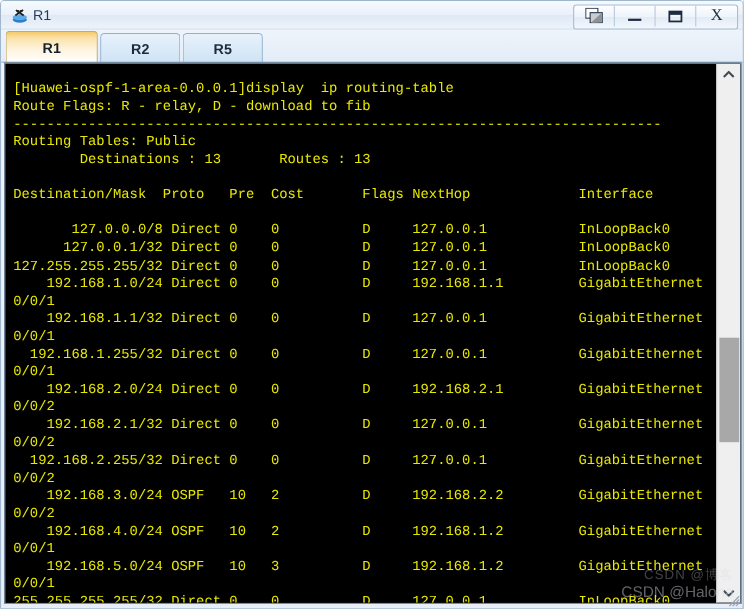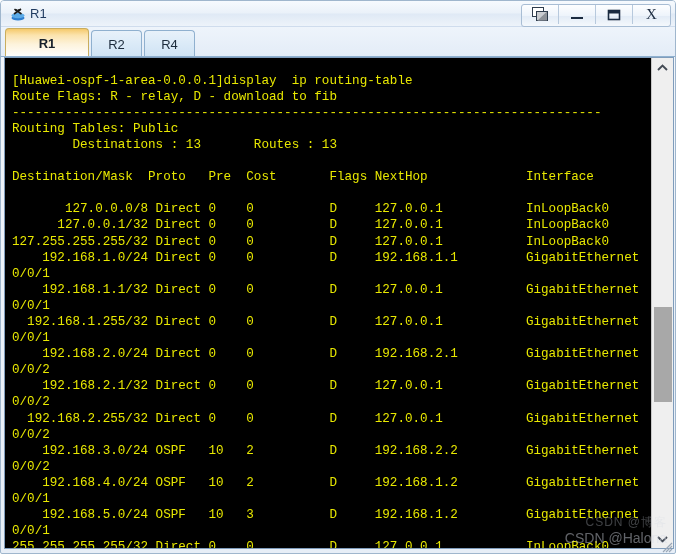--- a/index.html
+++ b/index.html
@@ -88,33 +88,34 @@
     background: linear-gradient(to bottom, #eef4fb 0%, #e3ecf7 100%);
   }
   .tabs {
     position: absolute;
     left: 4px; top: 1px;
     display: flex;
     align-items: flex-end;
     height: 29px;
   }
   .tab {
-    width: 51px;
+    width: 73px;
     height: 27px;
     margin-right: 2px;
     box-sizing: border-box;
     border: 1px solid #8fb0cf;
     border-bottom: none;
     border-radius: 4px 4px 0 0;
     background: linear-gradient(to bottom, #e8f1fa 0%, #dcebf8 45%, #cfe3f4 100%);
     display: flex;
     align-items: center;
     justify-content: center;
     font-size: 13px;
     color: #1c2b3c;
+    font-weight: bold;
   }
   .tab.active {
     width: 84px;
     height: 29px;
     border-color: #c9ad5e;
     background: linear-gradient(to bottom, #f5c96b 0%, #fbe3ad 22%, #fdf3dc 55%, #ffffff 100%);
     font-weight: bold;
     color: #16202b;
   }
   .tabstrip-underline {
@@ -258,21 +259,21 @@
 
   <div class="tabstrip">
     <div class="tabs">
       <div class="tab active">
           <span>R1</span>
         </div>
       <div class="tab">
           <span>R2</span>
         </div>
       <div class="tab">
-          <span>R4</span>
+          <span>R5</span>
         </div>
     </div>
     <div class="tabstrip-underline"></div>
   </div>
 
   <div class="term-outer">
     <div class="term-inner">
       <pre class="term-text" id="term-text">[Huawei-ospf-1-area-0.0.0.1]display  ip routing-table
 Route Flags: R - relay, D - download to fib
 ------------------------------------------------------------------------------

